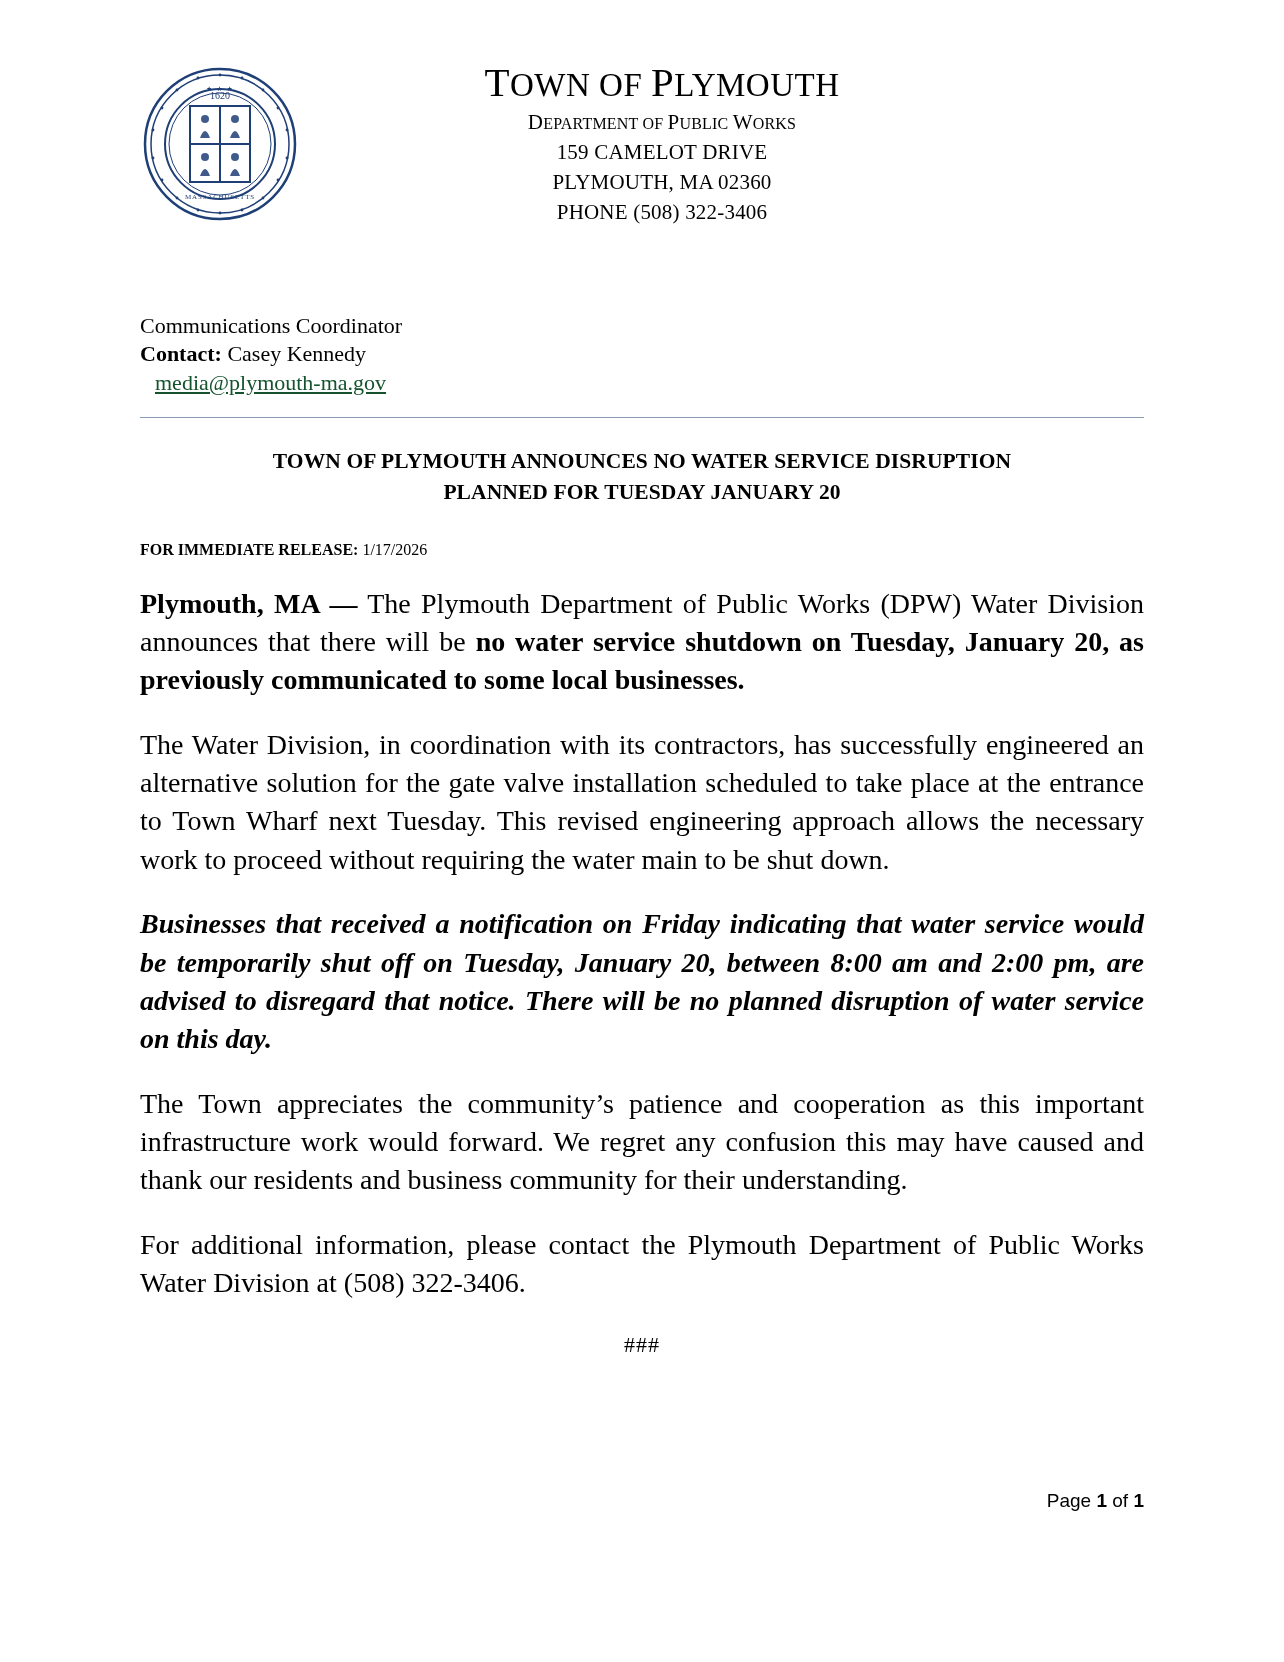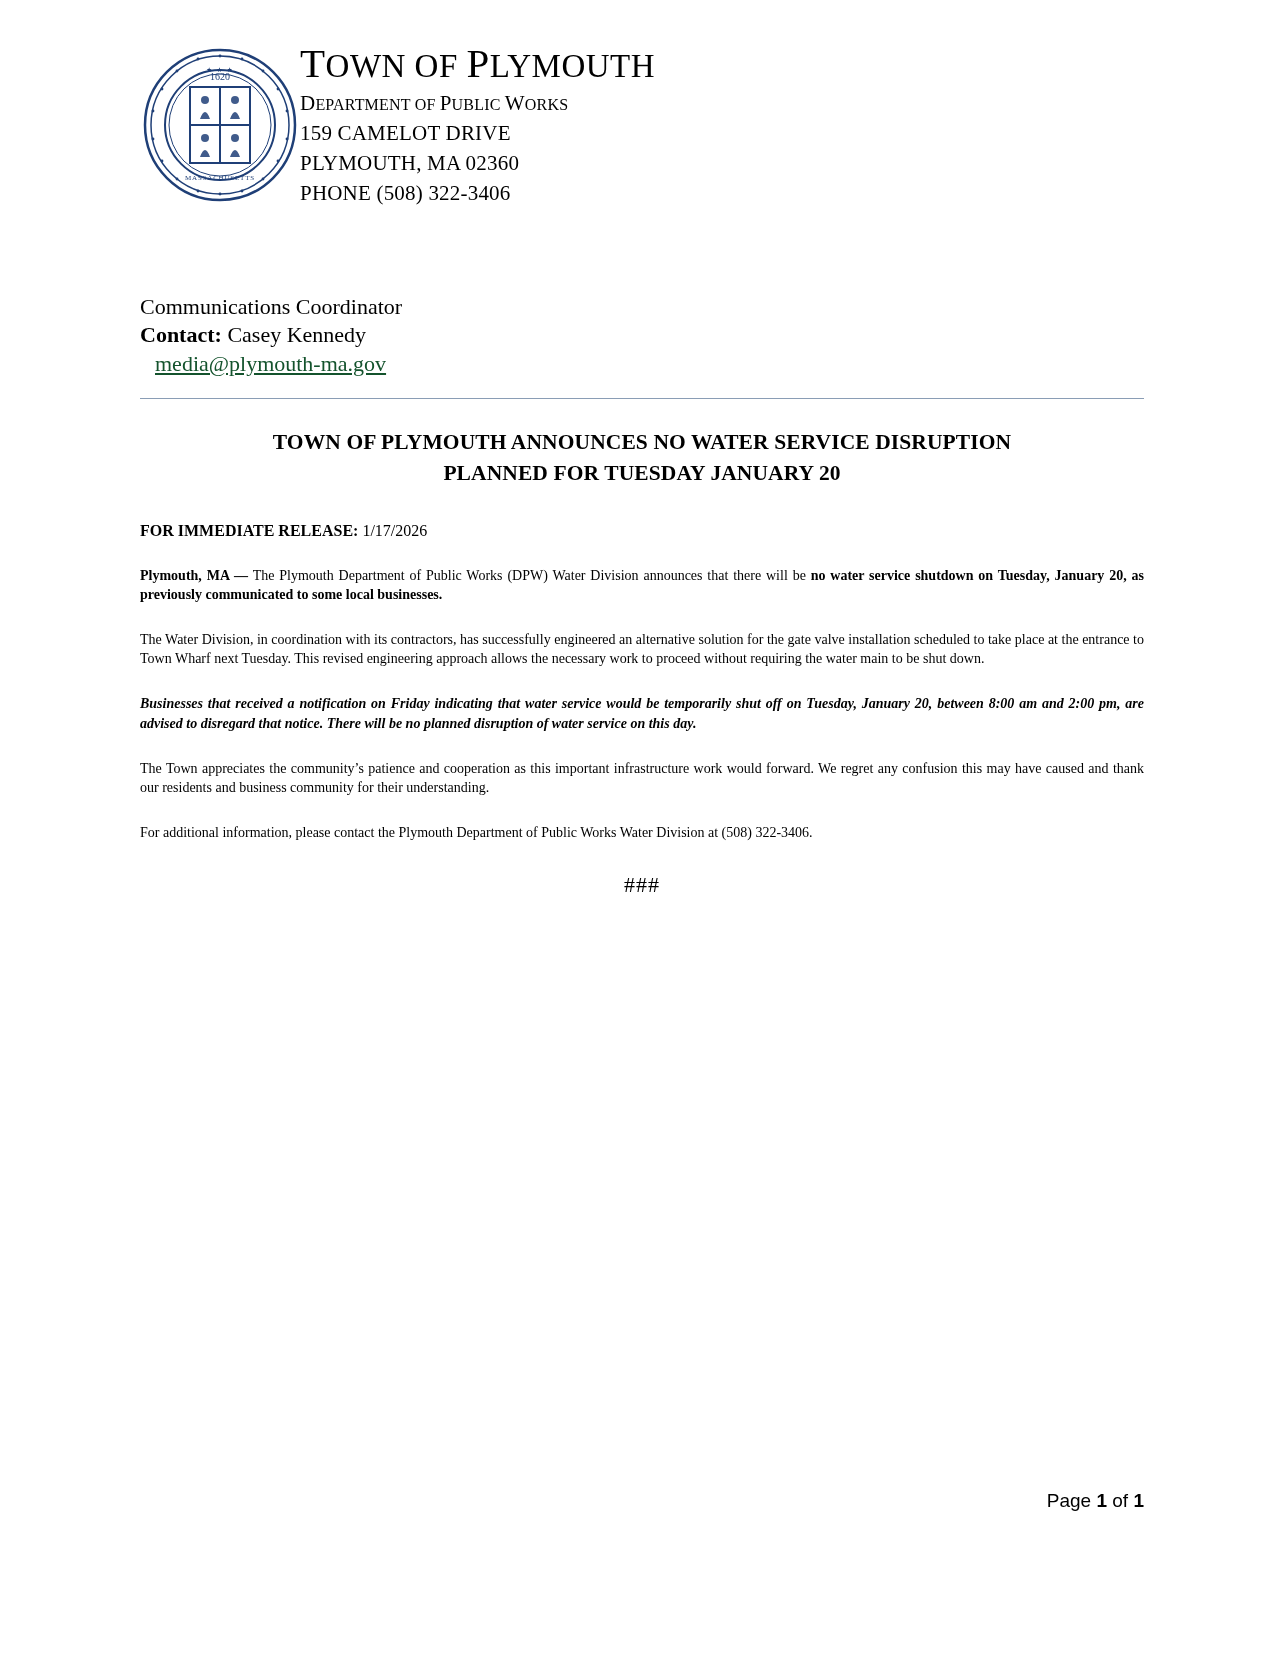--- a/index.html
+++ b/index.html
@@ -20,33 +20,33 @@
     width: 1284px;
     height: 1662px;
     box-sizing: border-box;
     padding: 0 140px;
   }
 
   
   .letterhead {
     display: flex;
     align-items: flex-start;
-    padding-top: 41px;
+    padding-top: 60px;
   }
   .seal {
     width: 160px;
     flex: 0 0 160px;
     display: flex;
     justify-content: center;
     padding-top: 6px;
   }
   .seal svg { display: block; }
   .head-text {
     flex: 1 1 auto;
-    text-align: left;
+    text-align: center;
     padding-right: 120px;
   }
   .town-name {
     font-family: "Liberation Serif", serif;
     font-size: 41px;
     letter-spacing: 0.5px;
     line-height: 1.08;
     white-space: nowrap;
   }
   .town-name .cap { font-size: 41px; }
@@ -90,21 +90,21 @@
 
   .release-line {
     margin-top: 32px;
     font-size: 16px;
   }
   .release-line .lbl { font-weight: bold; }
 
   
   p.body {
     margin: 26px 0 0 0;
-    font-size: 14px;
+    font-size: 28px;
     line-height: 1.37;
     text-align: justify;
     text-justify: inter-word;
   }
   p.body b { font-weight: bold; }
   p.body.italic {
     font-style: italic;
     font-weight: bold;
   }
   .endmark {

